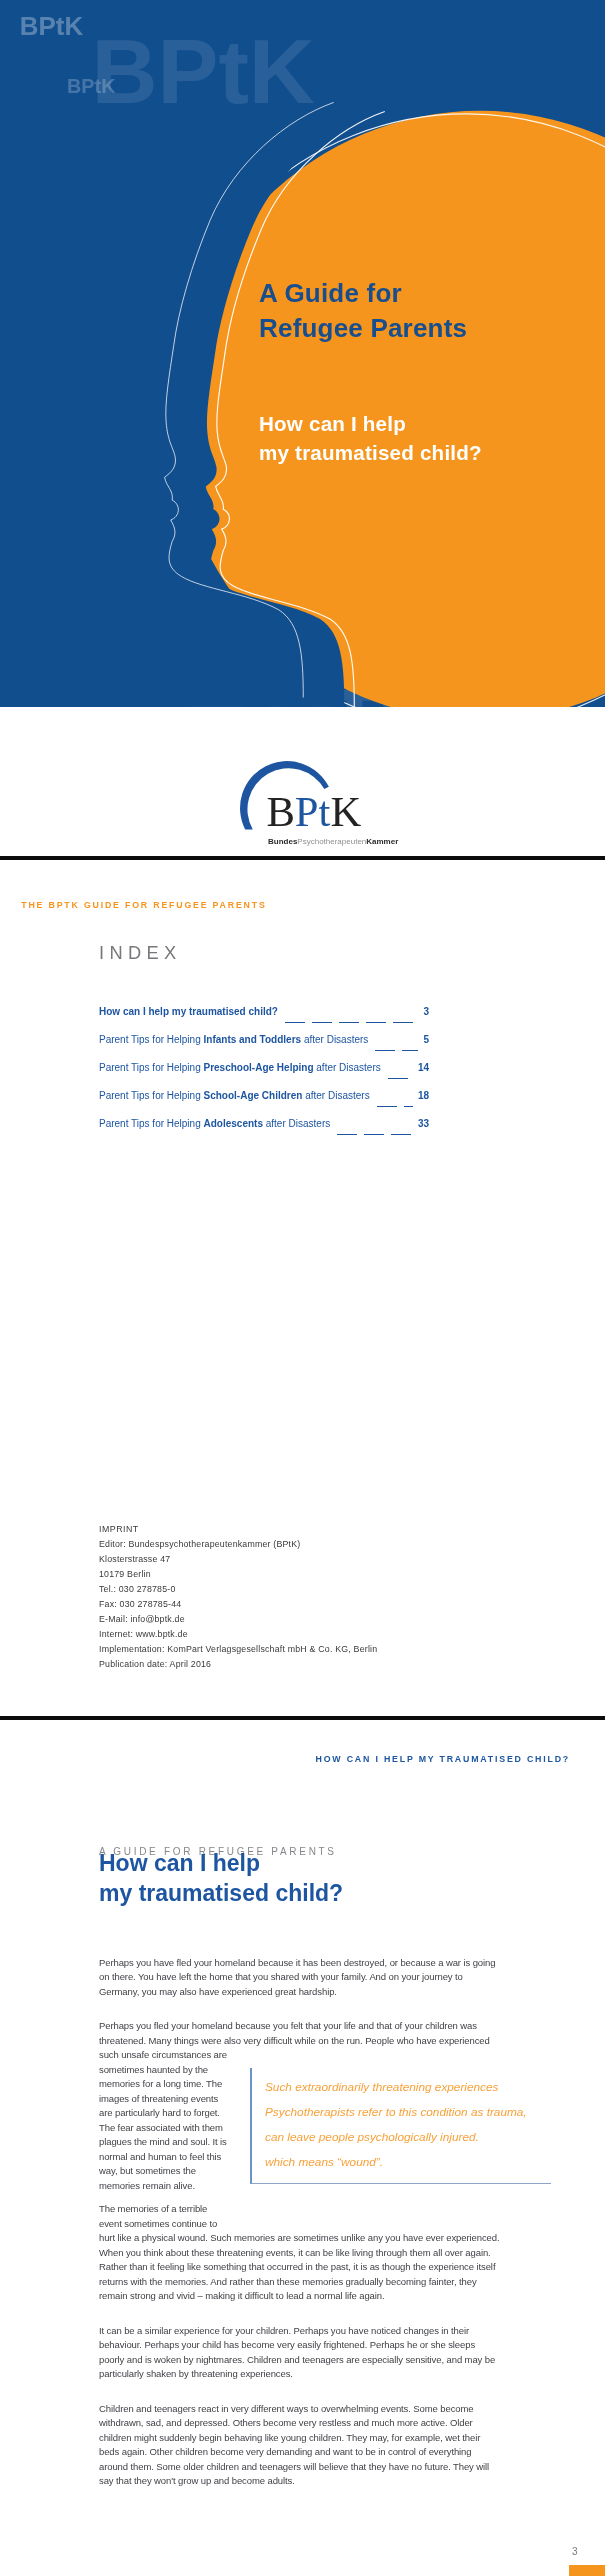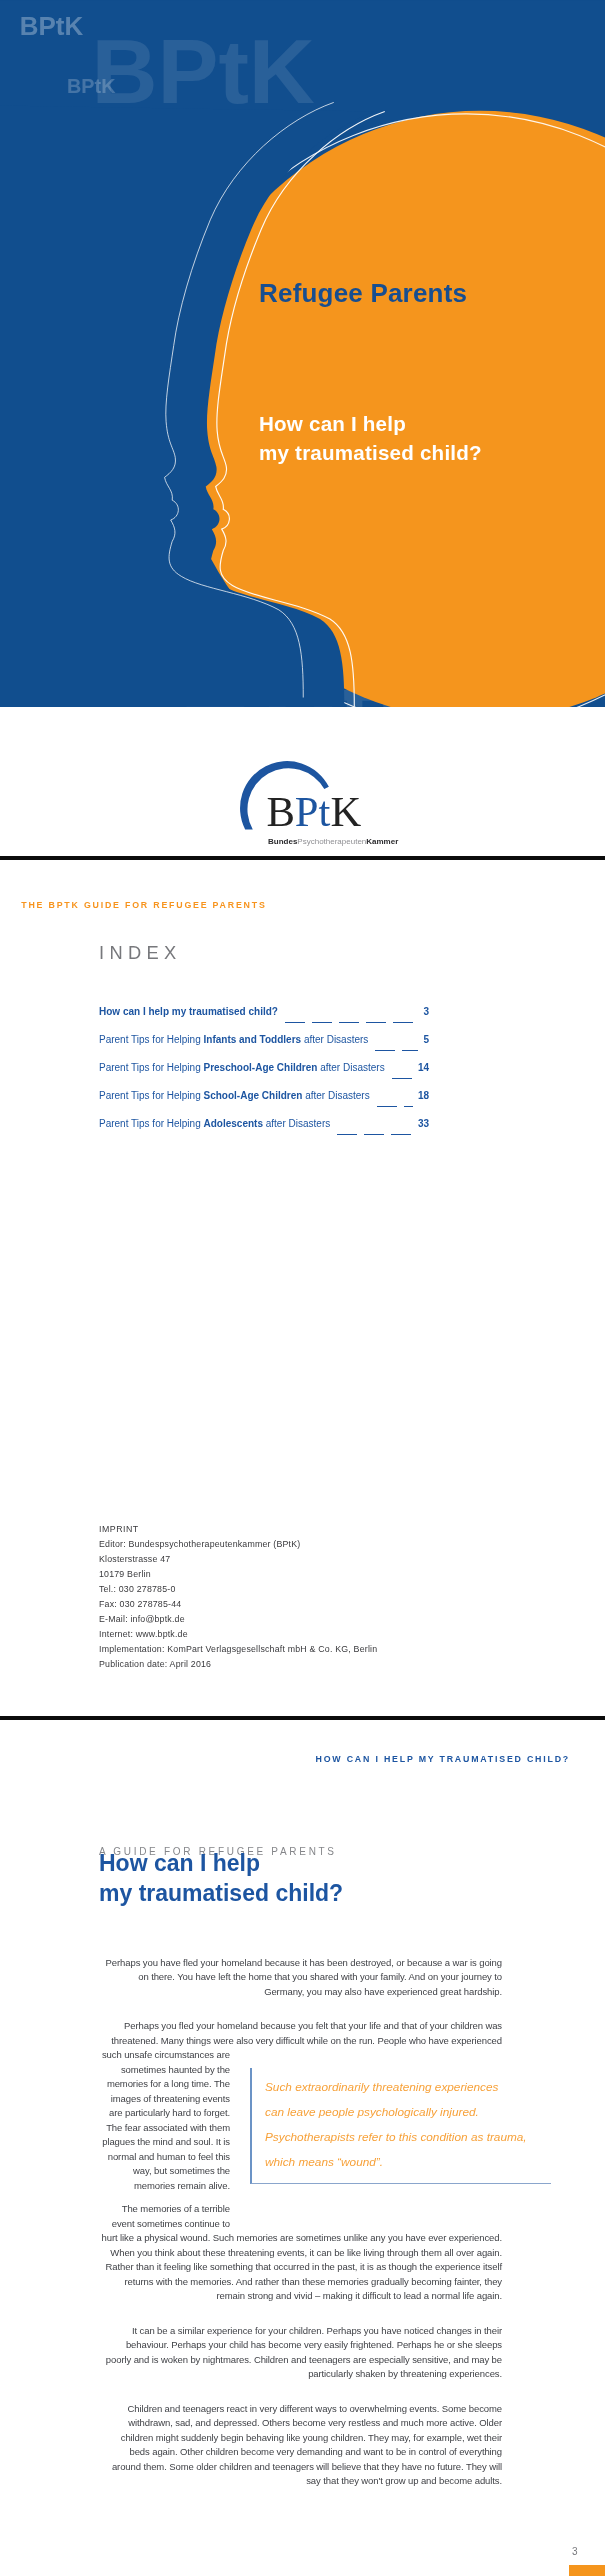--- a/index.html
+++ b/index.html
@@ -38,21 +38,21 @@
   .imprint .imp-title{letter-spacing:0.5px;}
 
   
   .p3-header{position:absolute;right:35px;top:34px;font-size:8.8px;font-weight:bold;
              letter-spacing:1.8px;color:#1d55a1;}
   .kicker{position:absolute;left:99px;top:98px;font-size:10px;letter-spacing:2.7px;color:#85868a;margin-top:28px;}
   .p3-title{position:absolute;left:99px;top:128px;font-size:23px;line-height:30.5px;
             font-weight:bold;color:#1d55a1;}
   .body-col{position:absolute;left:99px;top:236px;width:403px;font-size:9.5px;line-height:14.5px;
             color:#404247;letter-spacing:-0.1px;}
-  .para{margin:0 0 20px 0;text-align:right;}
+  .para{margin:0 0 20px 0;}
   .para-wrap{margin-bottom:9.1px;}
   .qspacer{float:right;width:272px;height:207px;shape-outside:inset(43px 0 0 0);}
   .quote-box{position:absolute;left:250px;top:348px;width:301px;height:116px;
              border-left:2.3px solid #6b93c6;border-bottom:1.5px solid #8aa6cd;
              padding:7.6px 0 0 13px;box-sizing:border-box;}
   .quote-line{font-style:italic;color:#f7a139;font-size:11.8px;line-height:25px;white-space:nowrap;}
   .page-num{position:absolute;right:27.4px;bottom:18.3px;font-size:10px;color:#77787c;}
   .corner-block{position:absolute;right:0;bottom:0;width:36px;height:10.7px;background:#f5951d;}
 </style>
 </head>
@@ -118,20 +118,21 @@
           C 274,592 282,600 284,612
           C 286,625 278,632 270,638
           C 272,650 282,655 280,668
           C 292,674 290,690 278,694
           C 284,704 286,712 280,722
           C 274,742 272,756 292,768
           C 320,785 380,790 420,812
           C 448,830 452,870 452,927"></path>
       </svg>
       <div class="cover-title">
+        <div>A Guide for</div>
         <div>Refugee Parents</div>
       </div>
       <div class="cover-sub">
         <div>How can I help</div>
         <div>my traumatised child?</div>
       </div>
     </div>
     <div class="logo-area">
       <div class="logo">
         <svg width="137" height="107" viewBox="0 0 180 140">
@@ -154,21 +155,21 @@
         <span class="toc-label"><span></span><b>How can I help my traumatised child?</b><span></span></span>
         <span class="leader"></span>
         <span class="toc-page">3</span>
       </div>
       <div class="toc-row">
         <span class="toc-label"><span>Parent Tips for Helping </span><b>Infants and Toddlers</b><span> after Disasters</span></span>
         <span class="leader"></span>
         <span class="toc-page">5</span>
       </div>
       <div class="toc-row">
-        <span class="toc-label"><span>Parent Tips for Helping </span><b>Preschool-Age Children</b><span> after Disasters</span></span>
+        <span class="toc-label"><span>Parent Tips for Helping </span><b>Preschool-Age Helping</b><span> after Disasters</span></span>
         <span class="leader"></span>
         <span class="toc-page">14</span>
       </div>
       <div class="toc-row">
         <span class="toc-label"><span>Parent Tips for Helping </span><b>School-Age Children</b><span> after Disasters</span></span>
         <span class="leader"></span>
         <span class="toc-page">18</span>
       </div>
       <div class="toc-row">
         <span class="toc-label"><span>Parent Tips for Helping </span><b>Adolescents</b><span> after Disasters</span></span>
@@ -204,22 +205,22 @@
     <div class="body-col">
       <p class="para">Perhaps you have fled your homeland because it has been destroyed, or because a war is going on there. You have left the home that you shared with your family. And on your journey to Germany, you may also have experienced great hardship.</p>
       <p class="para para-wrap"><span class="qspacer"></span><span>Perhaps you fled your homeland because you felt that your life and that of your children was threatened. Many things were also very difficult while on the run. People who have experienced such unsafe circumstances are sometimes haunted by the memories for a long time. The images of threatening events are particularly hard to forget. The fear associated with them plagues the mind and soul. It is normal and human to feel this way, but sometimes the memories remain alive.</span></p>
       <p class="para">The memories of a terrible event sometimes continue to hurt like a physical wound. Such memories are sometimes unlike any you have ever experienced. When you think about these threatening events, it can be like living through them all over again. Rather than it feeling like something that occurred in the past, it is as though the experience itself returns with the memories. And rather than these memories gradually becoming fainter, they remain strong and vivid – making it difficult to lead a normal life again.</p>
       <p class="para">It can be a similar experience for your children. Perhaps you have noticed changes in their behaviour. Perhaps your child has become very easily frightened. Perhaps he or she sleeps poorly and is woken by nightmares. Children and teenagers are especially sensitive, and may be particularly shaken by threatening experiences.</p>
       <p class="para">Children and teenagers react in very different ways to overwhelming events. Some become withdrawn, sad, and depressed. Others become very restless and much more active. Older children might suddenly begin behaving like young children. They may, for example, wet their beds again. Other children become very demanding and want to be in control of everything around them. Some older children and teenagers will believe that they have no future. They will say that they won't grow up and become adults.</p>
     </div>
 
     <div class="quote-box">
       <div class="quote-line">Such extraordinarily threatening experiences</div>
+      <div class="quote-line">Psychotherapists refer to this condition as trauma,</div>
       <div class="quote-line">can leave people psychologically injured.</div>
-      <div class="quote-line">Psychotherapists refer to this condition as trauma,</div>
       <div class="quote-line">which means “wound”.</div>
     </div>
 
     <div class="page-num">3</div>
     <div class="corner-block"></div>
   </div>
 
 </div>
 
 

